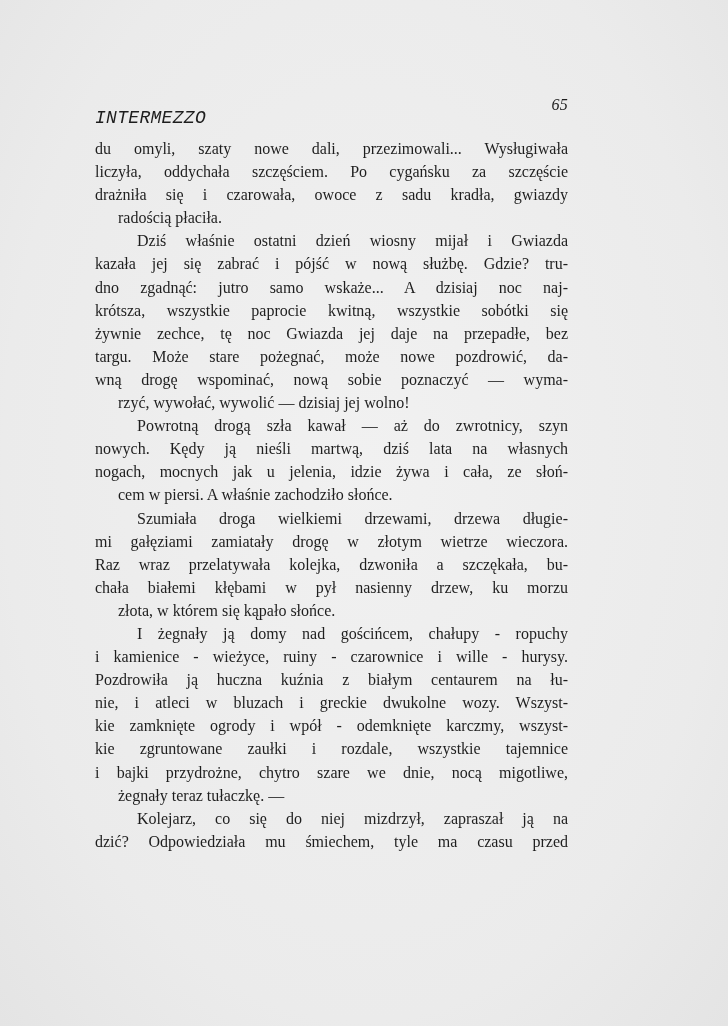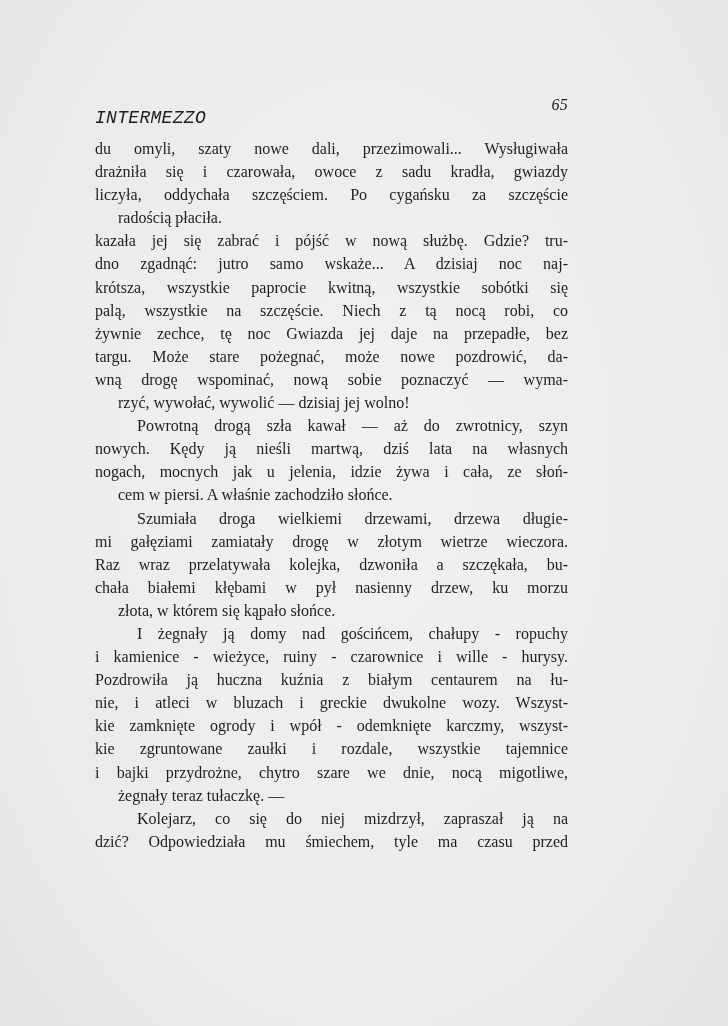--- a/index.html
+++ b/index.html
@@ -73,30 +73,30 @@
 <div class="page">
   <div class="running-head">
     <span class="title">INTERMEZZO</span>
     <span class="page-number">65</span>
   </div>
 
   <div class="body-text">
 
     <div>
       <span class="line">du omyli, szaty nowe dali, przezimowali... Wysługiwała</span>
+      <span class="line">liczyła, oddychała szczęściem. Po cygańsku za szczęście</span>
       <span class="line">drażniła się i czarowała, owoce z sadu kradła, gwiazdy</span>
-      <span class="line">liczyła, oddychała szczęściem. Po cygańsku za szczęście</span>
       <span class="line last">radością płaciła.</span>
     </div>
 
     <div>
+      <span class="line indent">Dziś właśnie ostatni dzień wiosny mijał i Gwiazda</span>
       <span class="line">kazała jej się zabrać i pójść w nową służbę. Gdzie? tru-</span>
       <span class="line">dno zgadnąć: jutro samo wskaże... A dzisiaj noc naj-</span>
       <span class="line">krótsza, wszystkie paprocie kwitną, wszystkie sobótki się</span>
-      <span class="line">palą, wszystkie na szczęście. Niech z tą nocą robi, co</span>
       <span class="line">żywnie zechce, tę noc Gwiazda jej daje na przepadłe, bez</span>
       <span class="line">targu. Może stare pożegnać, może nowe pozdrowić, da-</span>
       <span class="line">wną drogę wspominać, nową sobie poznaczyć — wyma-</span>
       <span class="line last">rzyć, wywołać, wywolić — dzisiaj jej wolno!</span>
     </div>
 
     <div>
       <span class="line indent">Powrotną drogą szła kawał — aż do zwrotnicy, szyn</span>
       <span class="line">nowych. Kędy ją nieśli martwą, dziś lata na własnych</span>
       <span class="line">nogach, mocnych jak u jelenia, idzie żywa i cała, ze słoń-</span>

